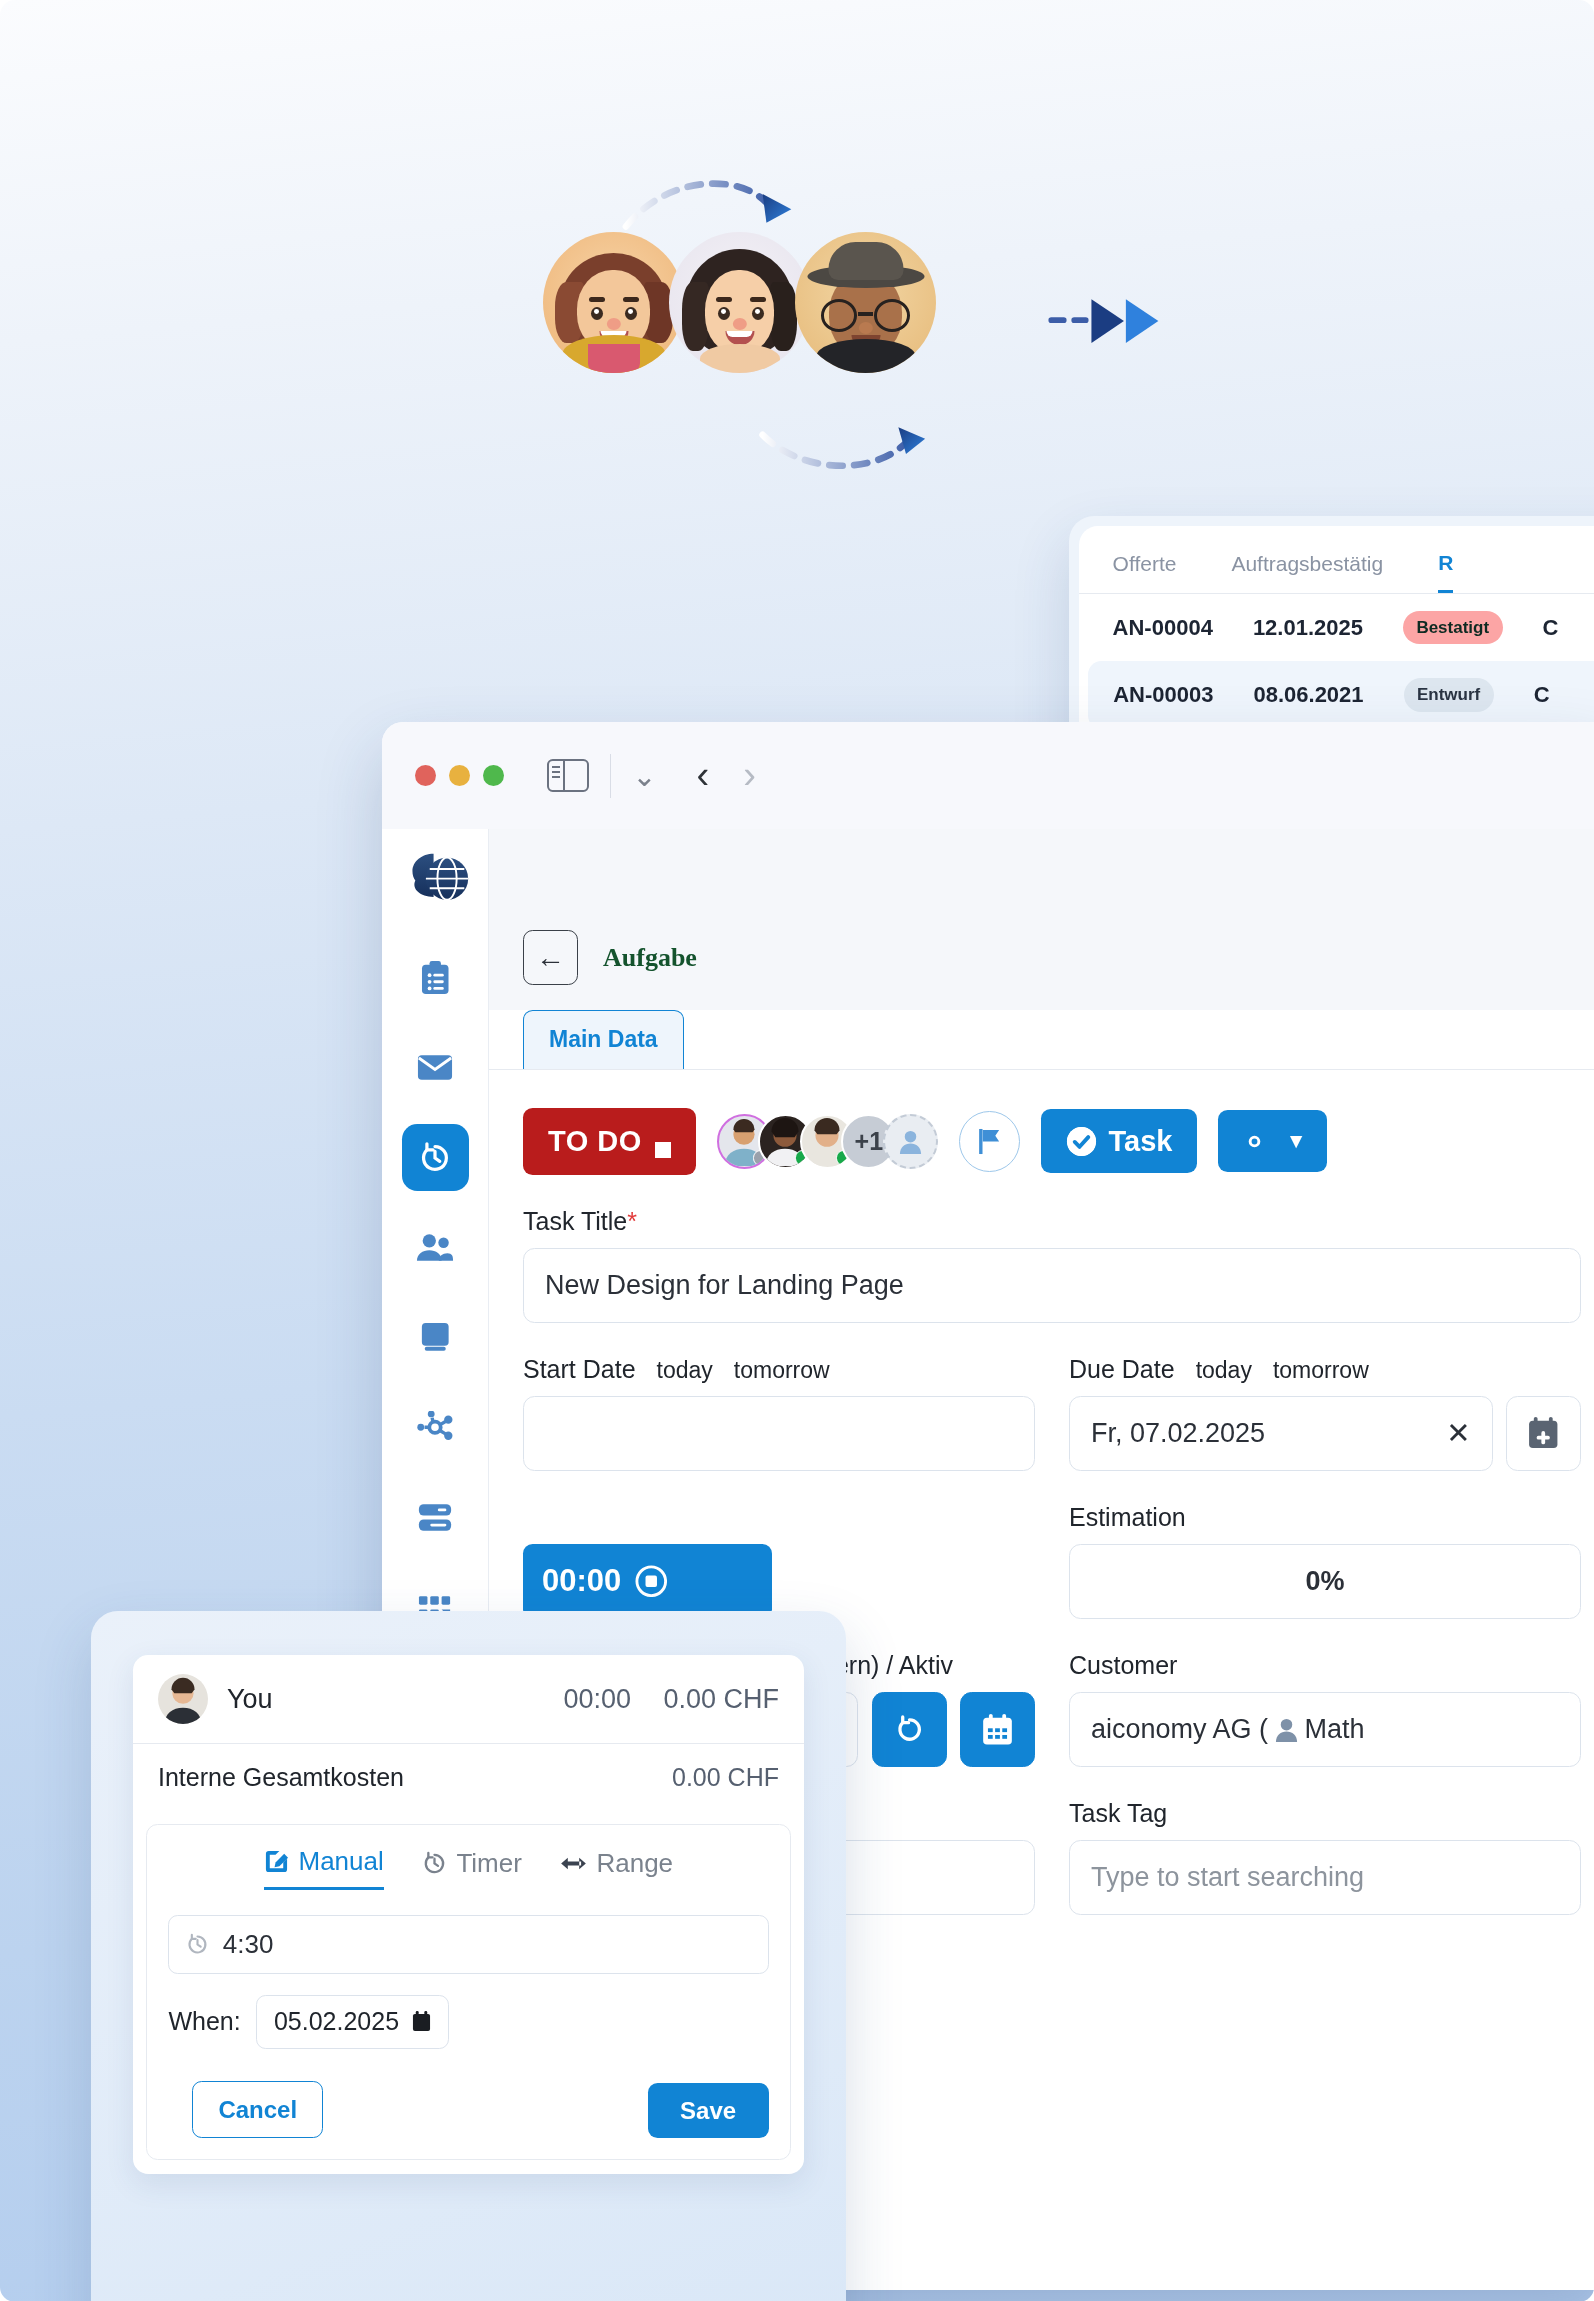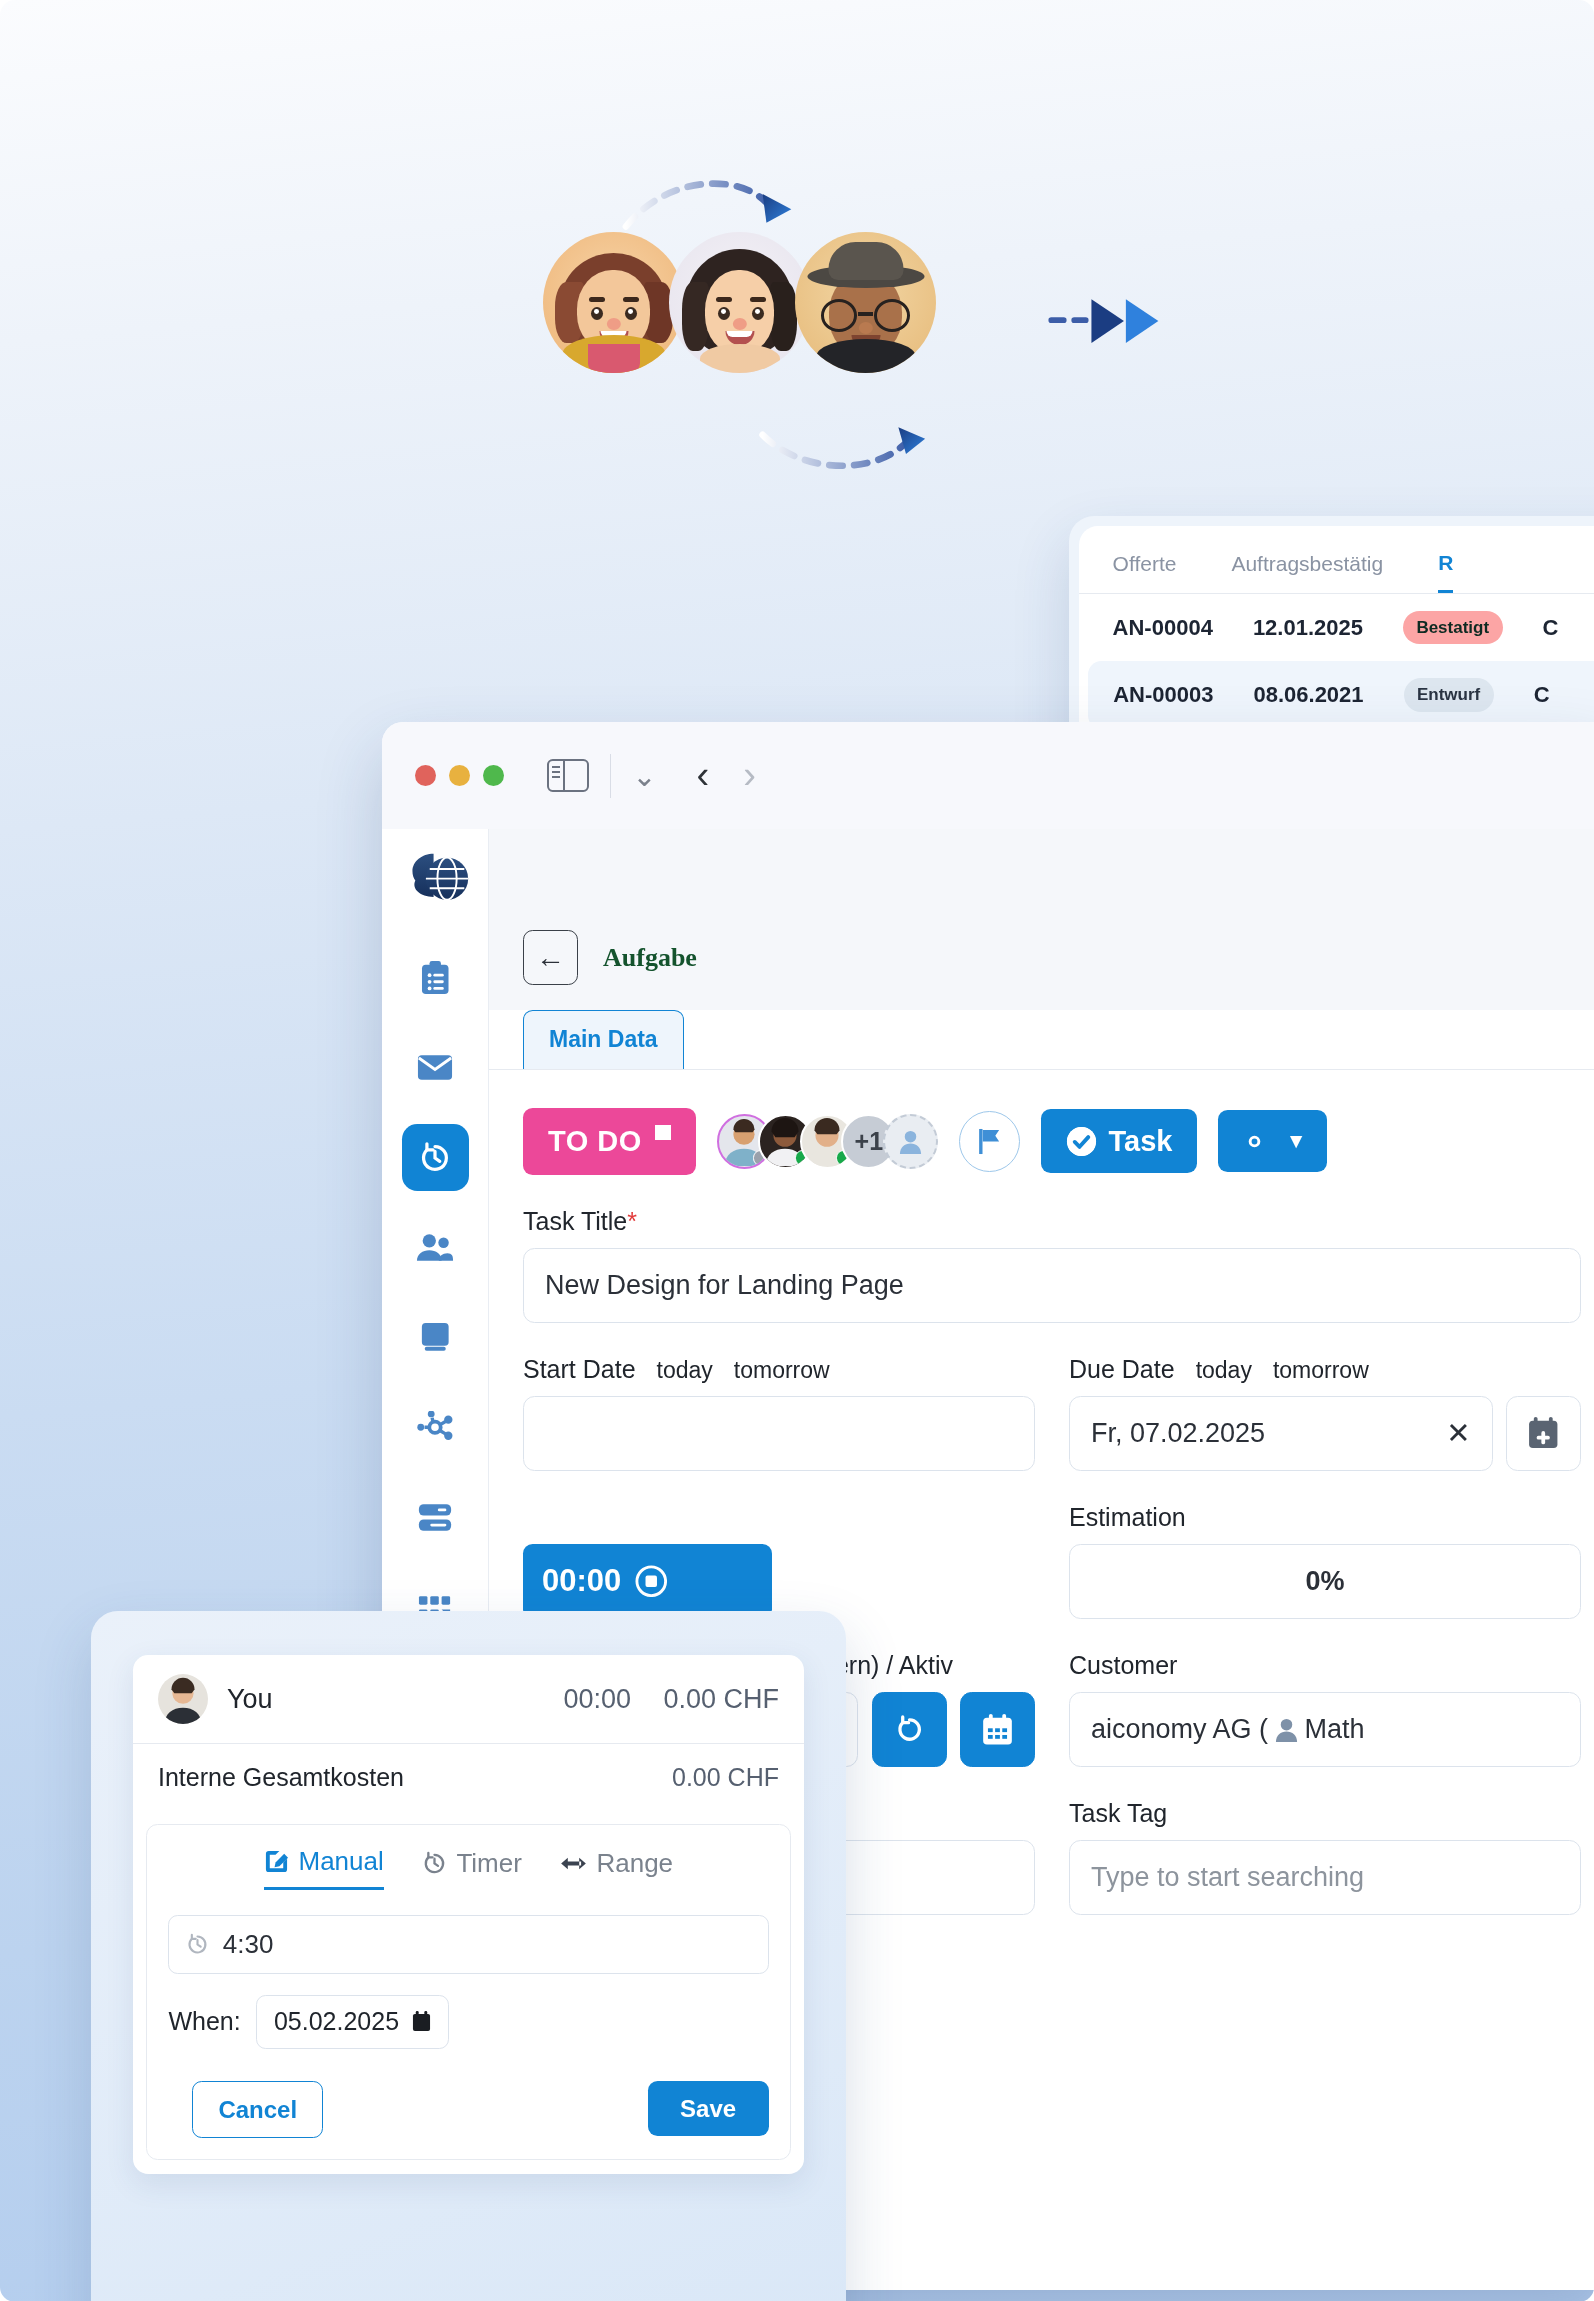--- a/index.html
+++ b/index.html
@@ -118,21 +118,21 @@
   .app-main { flex: 1; background: #ffffff; display: flex; flex-direction: column; }
   .app-topbar { height: 82px; background: #f5f7fa; }
   .task-head { background: #f5f7fa; padding: 19px 34px 25px 34px; display: flex; align-items: center; gap: 25px; }
   .back-btn { width: 55px; height: 55px; border: 1.9px solid #3a4048; border-radius: 9.6px; display: flex; align-items: center; justify-content: center; font-size: 29px; color: #2b3038; background: #f5f7fa; }
   .task-head h1 { font-size: 26px; font-weight: 600; color: #14532d; font-family: Liberation Serif, serif; }
   .tabbar { padding: 0 34px; border-bottom: 1px solid #e6eaf0; }
   .tab-main { display: inline-block; background: #eef5fc; border: 1.9px solid #1184d4; border-bottom: none; border-radius: 9.6px 9.6px 0 0; padding: 15.3px 25px; color: #1184d4; font-weight: 700; font-size: 23px; }
 
   .form { padding: 38px 34px 0 34px; }
   .row1 { display: flex; align-items: center; gap: 21px; margin-bottom: 32.5px; }
-  .todo-btn { background: #ec4899; color: #ffffff; border-radius: 9.6px; padding: 17px 25px; font-size: 29px; font-weight: 700; display: flex; align-items: flex-start; gap: 13.4px; letter-spacing: 0.5px; }
+  .todo-btn { background: #b91c1c; color: #ffffff; border-radius: 9.6px; padding: 17px 25px; font-size: 29px; font-weight: 700; display: flex; align-items: flex-end; gap: 13.4px; letter-spacing: 0.5px; }
   .todo-btn .sq { width: 15.3px; height: 15.3px; background: #ffffff; }
   .avstack { display: flex; align-items: center; }
   .avstack .av { width: 55px; height: 55px; border-radius: 50%; margin-left: -13.4px; position: relative; border: 2.9px solid #ffffff; overflow: hidden; }
   .avstack .av:first-child { margin-left: 0; }
   .avstack .av.ring { border-color: #d06fe0; }
   .avstack .more { background: #c6ccd5; color: #3b414a; font-size: 25px; font-weight: 700; display: flex; align-items: center; justify-content: center; }
   .avstack .ghost { background: #e9edf2; border: 2.9px dashed #c3cbd6; color: #8bb4dd; display: flex; align-items: center; justify-content: center; font-size: 27px; }
   .dotbadge { position: absolute; right: 1px; bottom: 1px; width: 15.3px; height: 15.3px; border-radius: 50%; border: 1.9px solid #fff; }
   .flag-btn { width: 61px; height: 61px; border: 1.9px solid #9dc7ea; border-radius: 50%; display: flex; align-items: center; justify-content: center; color: #3f8fd6; }
   .blue-btn { background: #1184d4; color: #fff; border-radius: 9.6px; padding: 15.3px 25px; font-size: 29px; font-weight: 700; display: flex; align-items: center; gap: 11.5px; }
@@ -168,21 +168,21 @@
   .tp-row .sp { margin-left: auto; display: flex; gap: 32.5px; color: #566070; }
   .tp-av { width: 50px; height: 50px; border-radius: 50%; overflow: hidden; background: #e6e3dd; position: relative; }
   .tp-sep { height: 1px; background: #e6eaf0; }
   .tp-card { margin: 13.4px; border: 1px solid #e6eaf0; border-radius: 11.5px; padding: 21px; }
   .tp-tabs { display: flex; gap: 38px; justify-content: center; margin-bottom: 25px; text-align: right; }
   .tp-tab { font-size: 26px; color: #7a828d; display: flex; align-items: center; gap: 9.6px; padding-bottom: 9.6px; }
   .tp-tab.active { color: #1184d4; border-bottom: 3.8px solid #1184d4; }
   .tp-input { border: 1px solid #dce3ec; border-radius: 9.6px; height: 59px; display: flex; align-items: center; gap: 13.4px; padding: 0 17px; font-size: 26px; color: #2b3038; }
   .tp-when { display: flex; align-items: center; gap: 15.3px; margin-top: 21px; font-size: 25px; color: #20252c; }
   .tp-when .box { border: 1px solid #dce3ec; border-radius: 9.6px; padding: 11.5px 17px; display: flex; align-items: center; gap: 13.4px; font-size: 25px; }
-  .tp-foot { display: flex; align-items: flex-start; margin-top: 32.5px; padding-left: 24px; }
+  .tp-foot { display: flex; align-items: flex-end; margin-top: 32.5px; padding-left: 24px; }
   .btn-ghost { border: 1.4px solid #1184d4; color: #1184d4; border-radius: 9.6px; padding: 13.4px 25px; font-size: 24px; font-weight: 700; }
   .btn-primary { background: #1184d4; color: #fff; border-radius: 9.6px; padding: 13.4px 32.5px; font-size: 24px; font-weight: 700; margin-left: auto; }
 
   .clip { overflow: hidden; }
 </style>
 </head>
 <body>
 
 <div class="stage">
 

